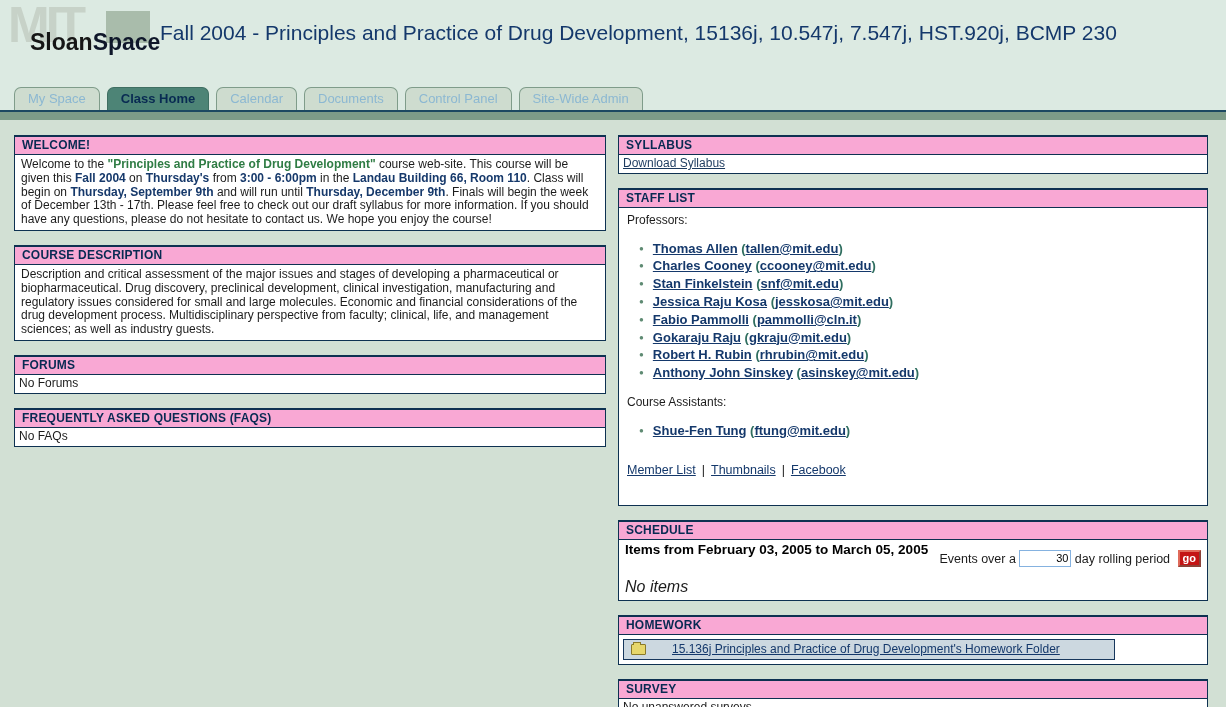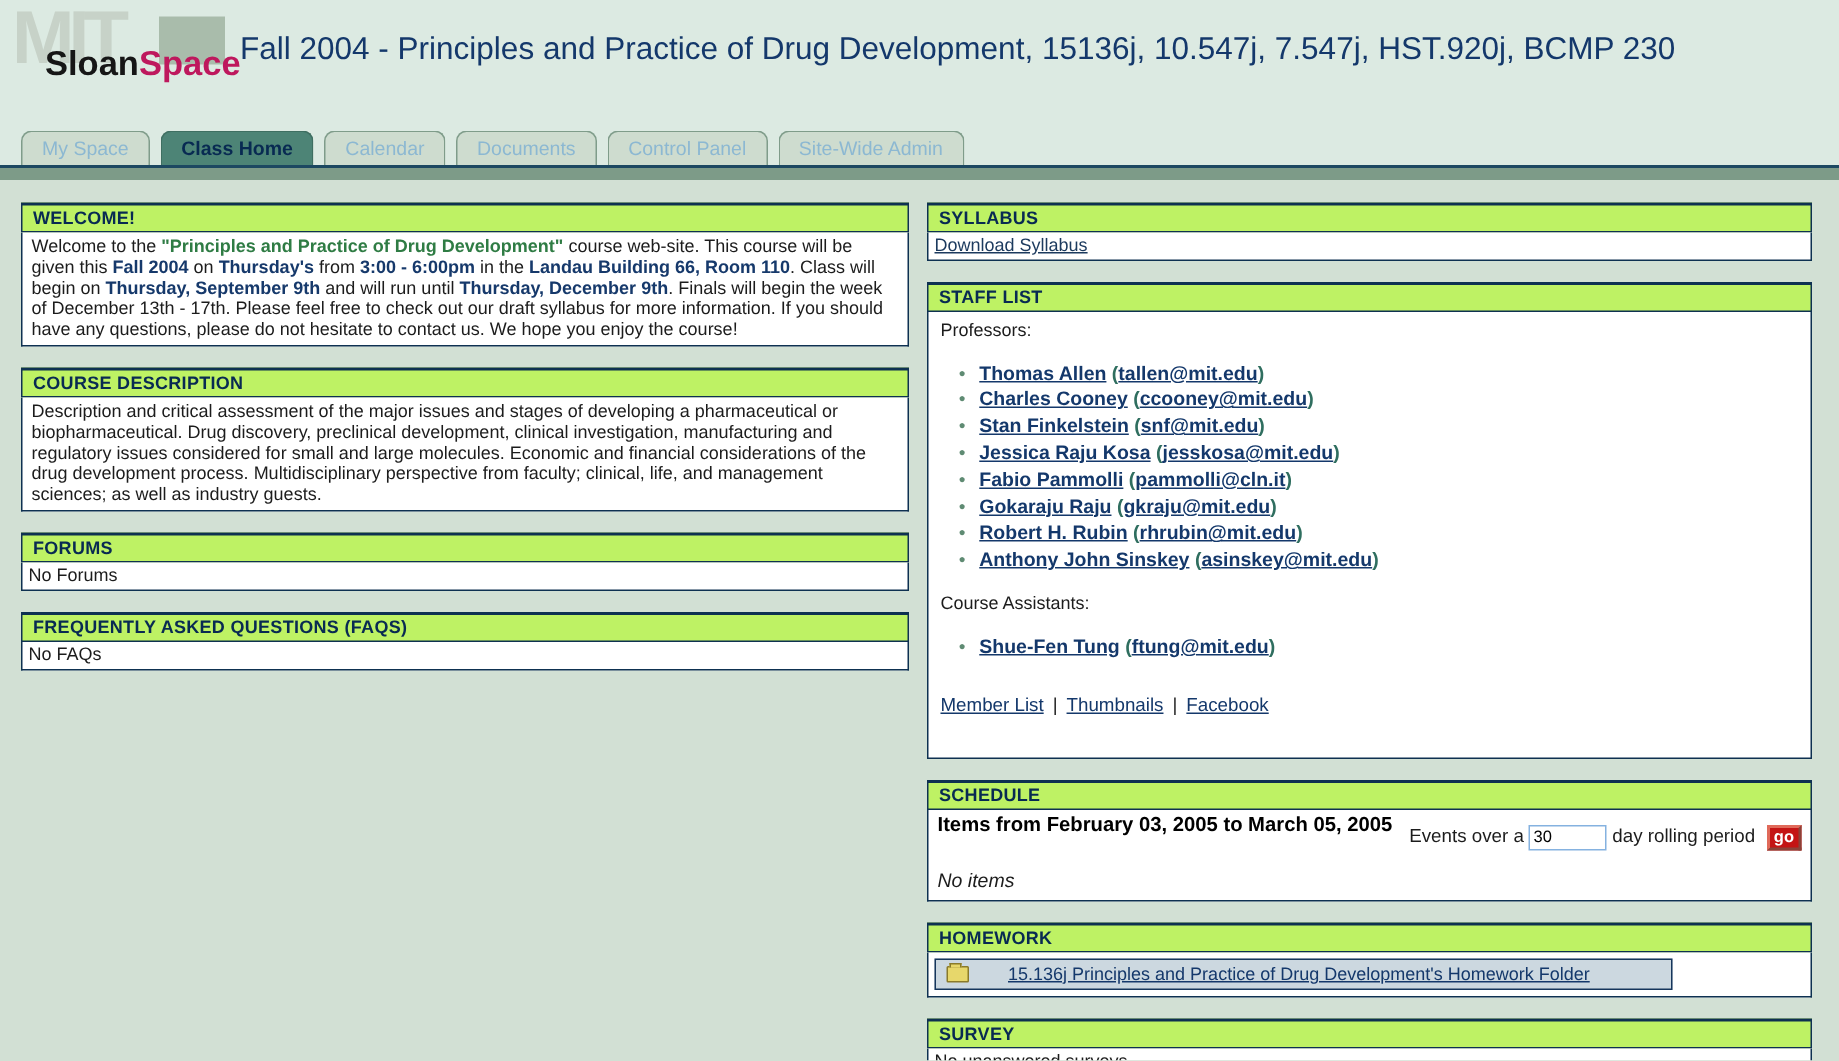--- a/index.html
+++ b/index.html
@@ -8,38 +8,38 @@
   .page { width:1226px; height:707px; overflow:hidden; background:#d2e0d4; }
 
   
   .toparea { background:#dceae2; padding-bottom:0; }
   .topbar { height:62px; position:relative; }
   .logo { position:absolute; left:8px; top:6px; width:152px; height:52px; cursor:pointer; }
   .mit-text { position:absolute; left:0; top:-10px; font-size:50px; font-weight:bold; color:#c7d2c8; letter-spacing:-4px; }
   .logo-block { position:absolute; left:98px; top:5px; width:44px; height:32px; background:#a9bcab; }
   .sloanspace { position:absolute; left:22px; top:23px; font-size:23px; font-weight:bold; white-space:nowrap; }
   .sloan { color:#161616; }
-  .space { color:#be185d; }
+  .space { color:#0f172a; }
   .course-title { position:absolute; left:160px; top:21px; font-size:21px; font-weight:normal; color:#14386b; white-space:nowrap; }
 
   
   .tabs { display:flex; gap:7px; padding-left:14px; margin-top:24px; align-items:flex-end; height:24px; }
   .tab { height:23px; line-height:21px; padding:0 13px; background:#cedccf; color:#8cb8d2;
          border:1px solid #7f9c8a; border-bottom:none; border-radius:7px 7px 0 0; font-size:13px; cursor:pointer; white-space:nowrap; }
   .tab.active { background:#4d8476; color:#082a52; font-weight:bold; border-color:#3f6f62; }
   .tabband { height:10px; background:#7d9b88; border-top:2px solid #1c4861; }
 
   
   .content { display:flex; padding-top:15px; align-items:flex-start; }
   .col-left { width:592px; margin-left:14px; }
   .col-right { width:590px; margin-left:12px; }
 
   
   .section { margin-bottom:14px; }
-  .sec-h { background:#bef264; border:1px solid #0e3151; border-top-width:2px; padding:1px 7px 2px 7px;
+  .sec-h { background:#f9a8d4; border:1px solid #0e3151; border-top-width:2px; padding:1px 7px 2px 7px;
            font-size:12px; font-weight:bold; color:#082a52; letter-spacing:0.2px; }
   .sec-b { background:#ffffff; border:1px solid #0e3151; border-top:none; padding:3px 6px; font-size:12px;
            color:#1c1c1c; line-height:13.8px; }
   .empty-body { padding:2px 4px; font-size:12px; }
   .b-green { font-weight:bold; color:#2f7c44; }
   .b-navy { font-weight:bold; color:#16396b; }
 
   
   .staff-body { padding:6px 8px; min-height:298px; }
   .staff-ul { list-style:none; margin:14px 0 16px 12px; }
@@ -52,24 +52,24 @@
   .member-links .sep { margin:0 6px; }
 
   .syllabus-link { color:#1c3a5e; text-decoration:underline; font-size:12px; cursor:pointer; }
 
   
   .sched-body { min-height:52px; padding:3px 6px 6px 6px; }
   .sched-top { display:flex; justify-content:space-between; align-items:flex-start; }
   .sched-range { font-size:13.5px; font-weight:bold; color:#000; }
   .sched-controls { font-size:12.5px; margin-top:7px; white-space:nowrap; color:#1c1c1c; }
   .days-input { width:52px; height:17px; border:1px solid #85b2e0; font-size:11px; padding:0 2px;
-                font-family:"Liberation Sans",sans-serif; }
+                font-family:"Liberation Sans",sans-serif;text-align:right; }
   .go-btn { background:#c41414; color:#fff; font-weight:bold; font-size:11px; border:2px outset #e06a5a;
             padding:0 3px 1px 3px; margin-left:4px; cursor:pointer; font-family:"Liberation Sans",sans-serif; }
-  .no-items { font-style:italic; margin-top:13px; font-size:13px; }
+  .no-items { font-style:italic; margin-top:13px; font-size:16px; }
 
   
   .hw-body { padding:4px; }
   .hw-row { width:492px; background:#ccd8e0; border:1px solid #16365c; display:flex; align-items:center;
             height:21px; padding:0 7px; cursor:pointer; }
   .folder { width:15px; height:11px; background:#e7d76b; border:1px solid #8a7a2a; border-radius:1px;
             position:relative; margin-right:26px; flex:none; }
   .folder::before { content:""; position:absolute; top:-3px; left:1px; width:6px; height:2px;
                     background:#e7d76b; border:1px solid #8a7a2a; border-bottom:none; }
   .hw-link { font-size:12px; color:#14386b; text-decoration:underline; }

